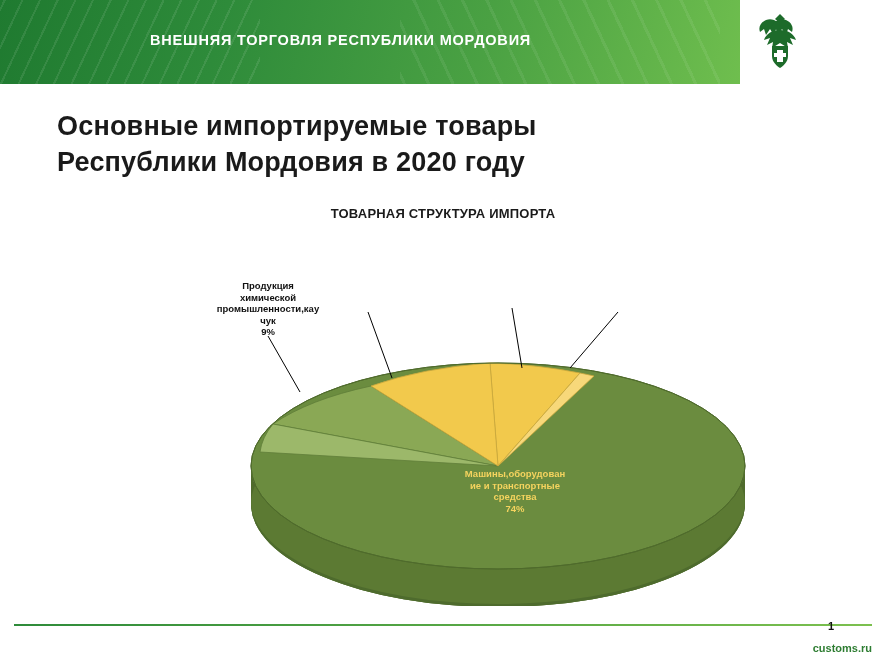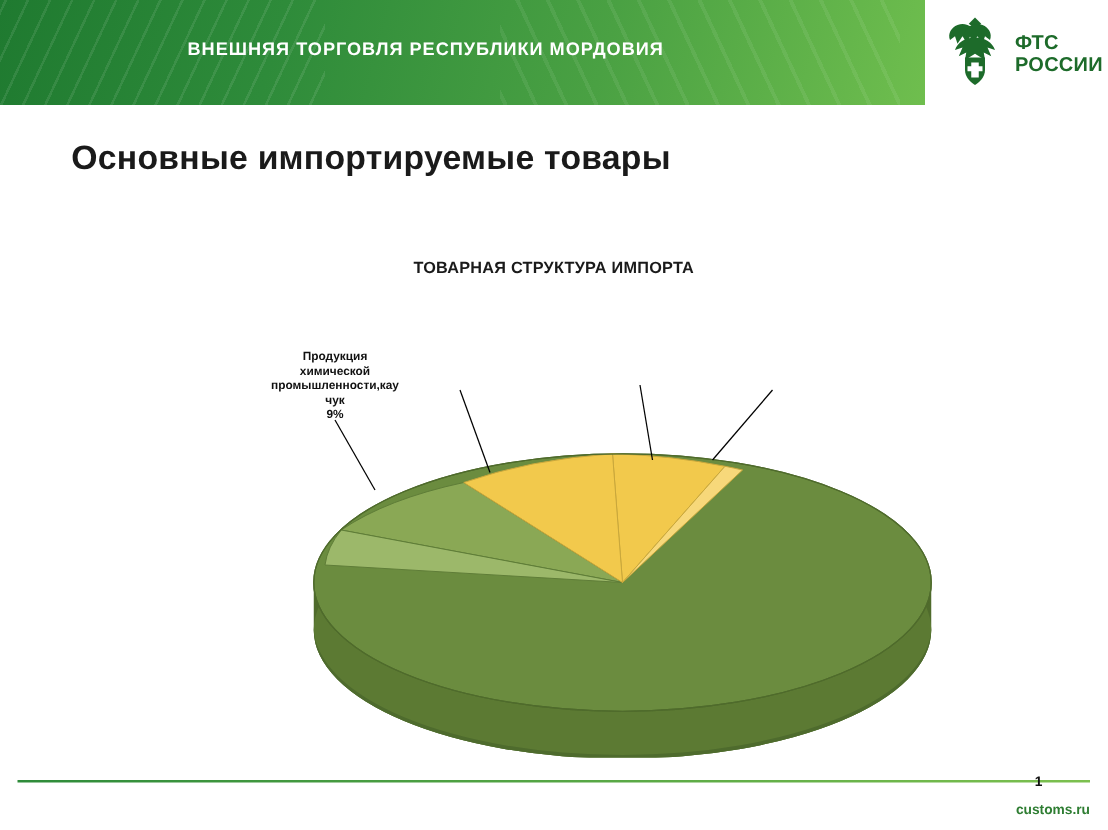--- a/index.html
+++ b/index.html
@@ -183,28 +183,25 @@
         <path d="M28 22 c-8 0 -14 4 -16 10 l6 -2 -3 7 6 -3 -1 6 8 -5 8 5 -1 -6 6 3 -3 -7 6 2 c-2 -6 -8 -10 -16 -10z"></path>
         <path d="M20 38 h16 v10 c0 6 -5 10 -8 12 -3 -2 -8 -6 -8 -12z"></path>
       </g>
       <g fill="#ffffff">
         <rect x="25" y="42" width="6" height="12"></rect>
         <rect x="22" y="45" width="12" height="4"></rect>
       </g>
     </svg>
   </div>
 
-  <div class="fts-text">
-    <div>ФТС</div>
-    <div>РОССИИ</div>
-  </div>
 </div>
 
 <div class="slide-title">
   <span>Основные  импортируемые  товары</span>
+  <span class="line2">Республики Мордовия в 2020 году</span>
 </div>
 
 <div class="chart-area">
 
   <div class="chart-title">ТОВАРНАЯ СТРУКТУРА ИМПОРТА</div>
 
   <div class="pie-wrap">
     <svg class="pie-svg" width="510" height="280" viewBox="0 0 510 280">
       <defs>
         <clipPath id="lowerhalf">
@@ -243,18 +240,24 @@
     <div>Продукция</div>
     <div>химической</div>
     <div>промышленности,кау</div>
     <div>чук</div>
     <div>9%</div>
   </div>
 
 
 
 
+  <div class="lbl lbl-mach">
+    <div>Машины,оборудован</div>
+    <div>ие и транспортные</div>
+    <div>средства</div>
+    <div>74%</div>
+  </div>
 
 </div>
 
 <div class="footer-line"></div>
 <div class="page-num">1</div>
 <div class="customs-ru">customs.ru</div>
 
 </body></html>

